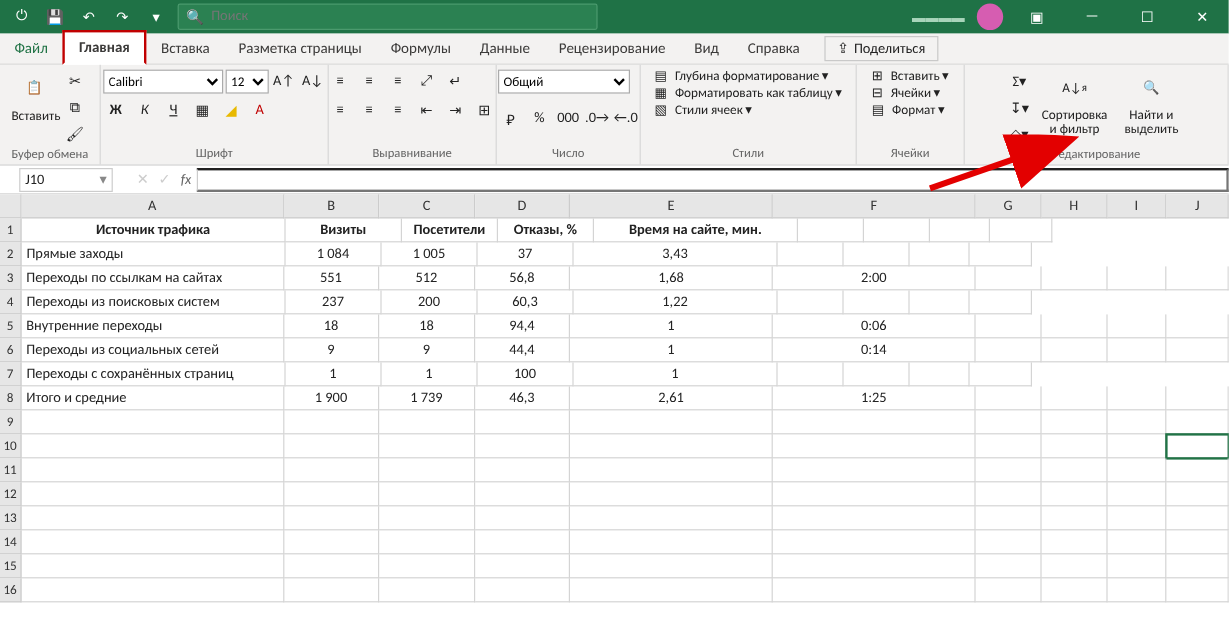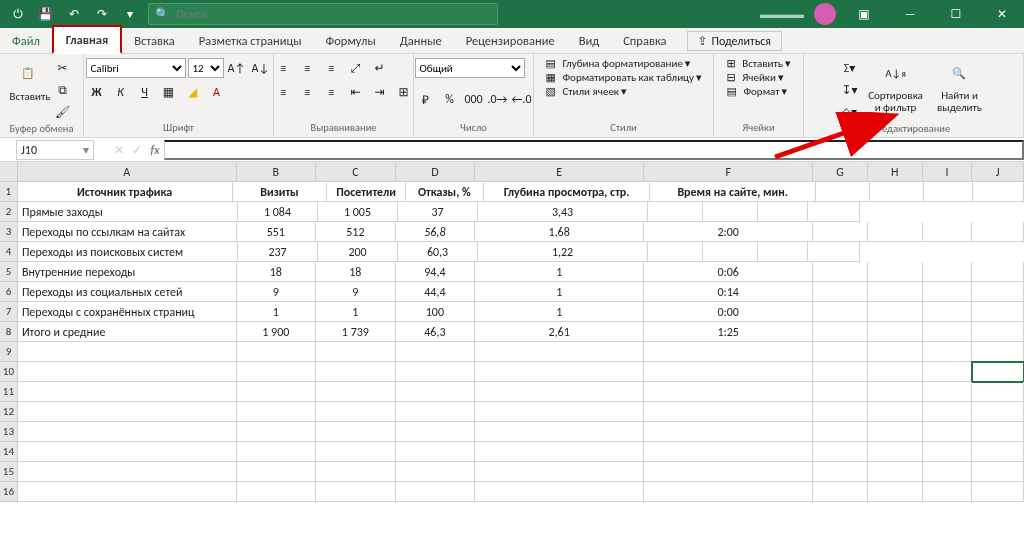--- a/index.html
+++ b/index.html
@@ -234,21 +234,20 @@
       <div class="ch" style="width: 50px;">I</div>
       <div class="ch" style="width: 52px;">J</div>
     </div>
   <div class="rows" id="rows">
       <div class="rw">
         <div class="rh">1</div>
         <div class="cell b" style="width: 220px;">Источник трафика</div>
         <div class="cell b" style="width: 97px;">Визиты</div>
         <div class="cell b" style="width: 80px;">Посетители</div>
         <div class="cell b" style="width: 80px;">Отказы, %</div>
-        <div class="cell b" style="width: 170px;">Глубина просмотра, стр.</div>
         <div class="cell b" style="width: 170px;">Время на сайте, мин.</div>
         <div class="cell" style="width: 55px;"></div>
         <div class="cell" style="width: 55px;"></div>
         <div class="cell" style="width: 50px;"></div>
         <div class="cell" style="width: 52px;"></div>
       </div>
       <div class="rw">
         <div class="rh">2</div>
         <div class="cell" style="width: 220px;">Прямые заходы</div>
         <div class="cell r" style="width: 80px;">1 084</div>
@@ -258,21 +257,21 @@
         <div class="cell" style="width: 55px;"></div>
         <div class="cell" style="width: 55px;"></div>
         <div class="cell" style="width: 50px;"></div>
         <div class="cell" style="width: 52px;"></div>
       </div>
       <div class="rw">
         <div class="rh">3</div>
         <div class="cell" style="width: 220px;">Переходы по ссылкам на сайтах</div>
         <div class="cell r" style="width: 80px;">551</div>
         <div class="cell r" style="width: 80px;">512</div>
-        <div class="cell r" style="width: 80px; font-style: italic;">56,8</div>
+        <div class="cell r" style="width: 80px;">56,8</div>
         <div class="cell r" style="width: 170px;">1,68</div>
         <div class="cell r" style="width: 170px;">2:00</div>
         <div class="cell" style="width: 55px;"></div>
         <div class="cell" style="width: 55px;"></div>
         <div class="cell" style="width: 50px;"></div>
         <div class="cell" style="width: 52px;"></div>
       </div>
       <div class="rw">
         <div class="rh">4</div>
         <div class="cell" style="width: 220px;">Переходы из поисковых систем</div>
@@ -311,21 +310,20 @@
         <div class="cell" style="width: 50px;"></div>
         <div class="cell" style="width: 52px;"></div>
       </div>
       <div class="rw">
         <div class="rh">7</div>
         <div class="cell" style="width: 220px;">Переходы с сохранённых страниц</div>
         <div class="cell r" style="width: 80px;">1</div>
         <div class="cell r" style="width: 80px;">1</div>
         <div class="cell r" style="width: 80px;">100</div>
         <div class="cell r" style="width: 170px;">1</div>
-        <div class="cell r" style="width: 170px;">0:00</div>
         <div class="cell" style="width: 55px;"></div>
         <div class="cell" style="width: 55px;"></div>
         <div class="cell" style="width: 50px;"></div>
         <div class="cell" style="width: 52px;"></div>
       </div>
       <div class="rw">
         <div class="rh">8</div>
         <div class="cell" style="width: 220px;">Итого и средние</div>
         <div class="cell r" style="width: 80px;">1 900</div>
         <div class="cell r" style="width: 80px;">1 739</div>

